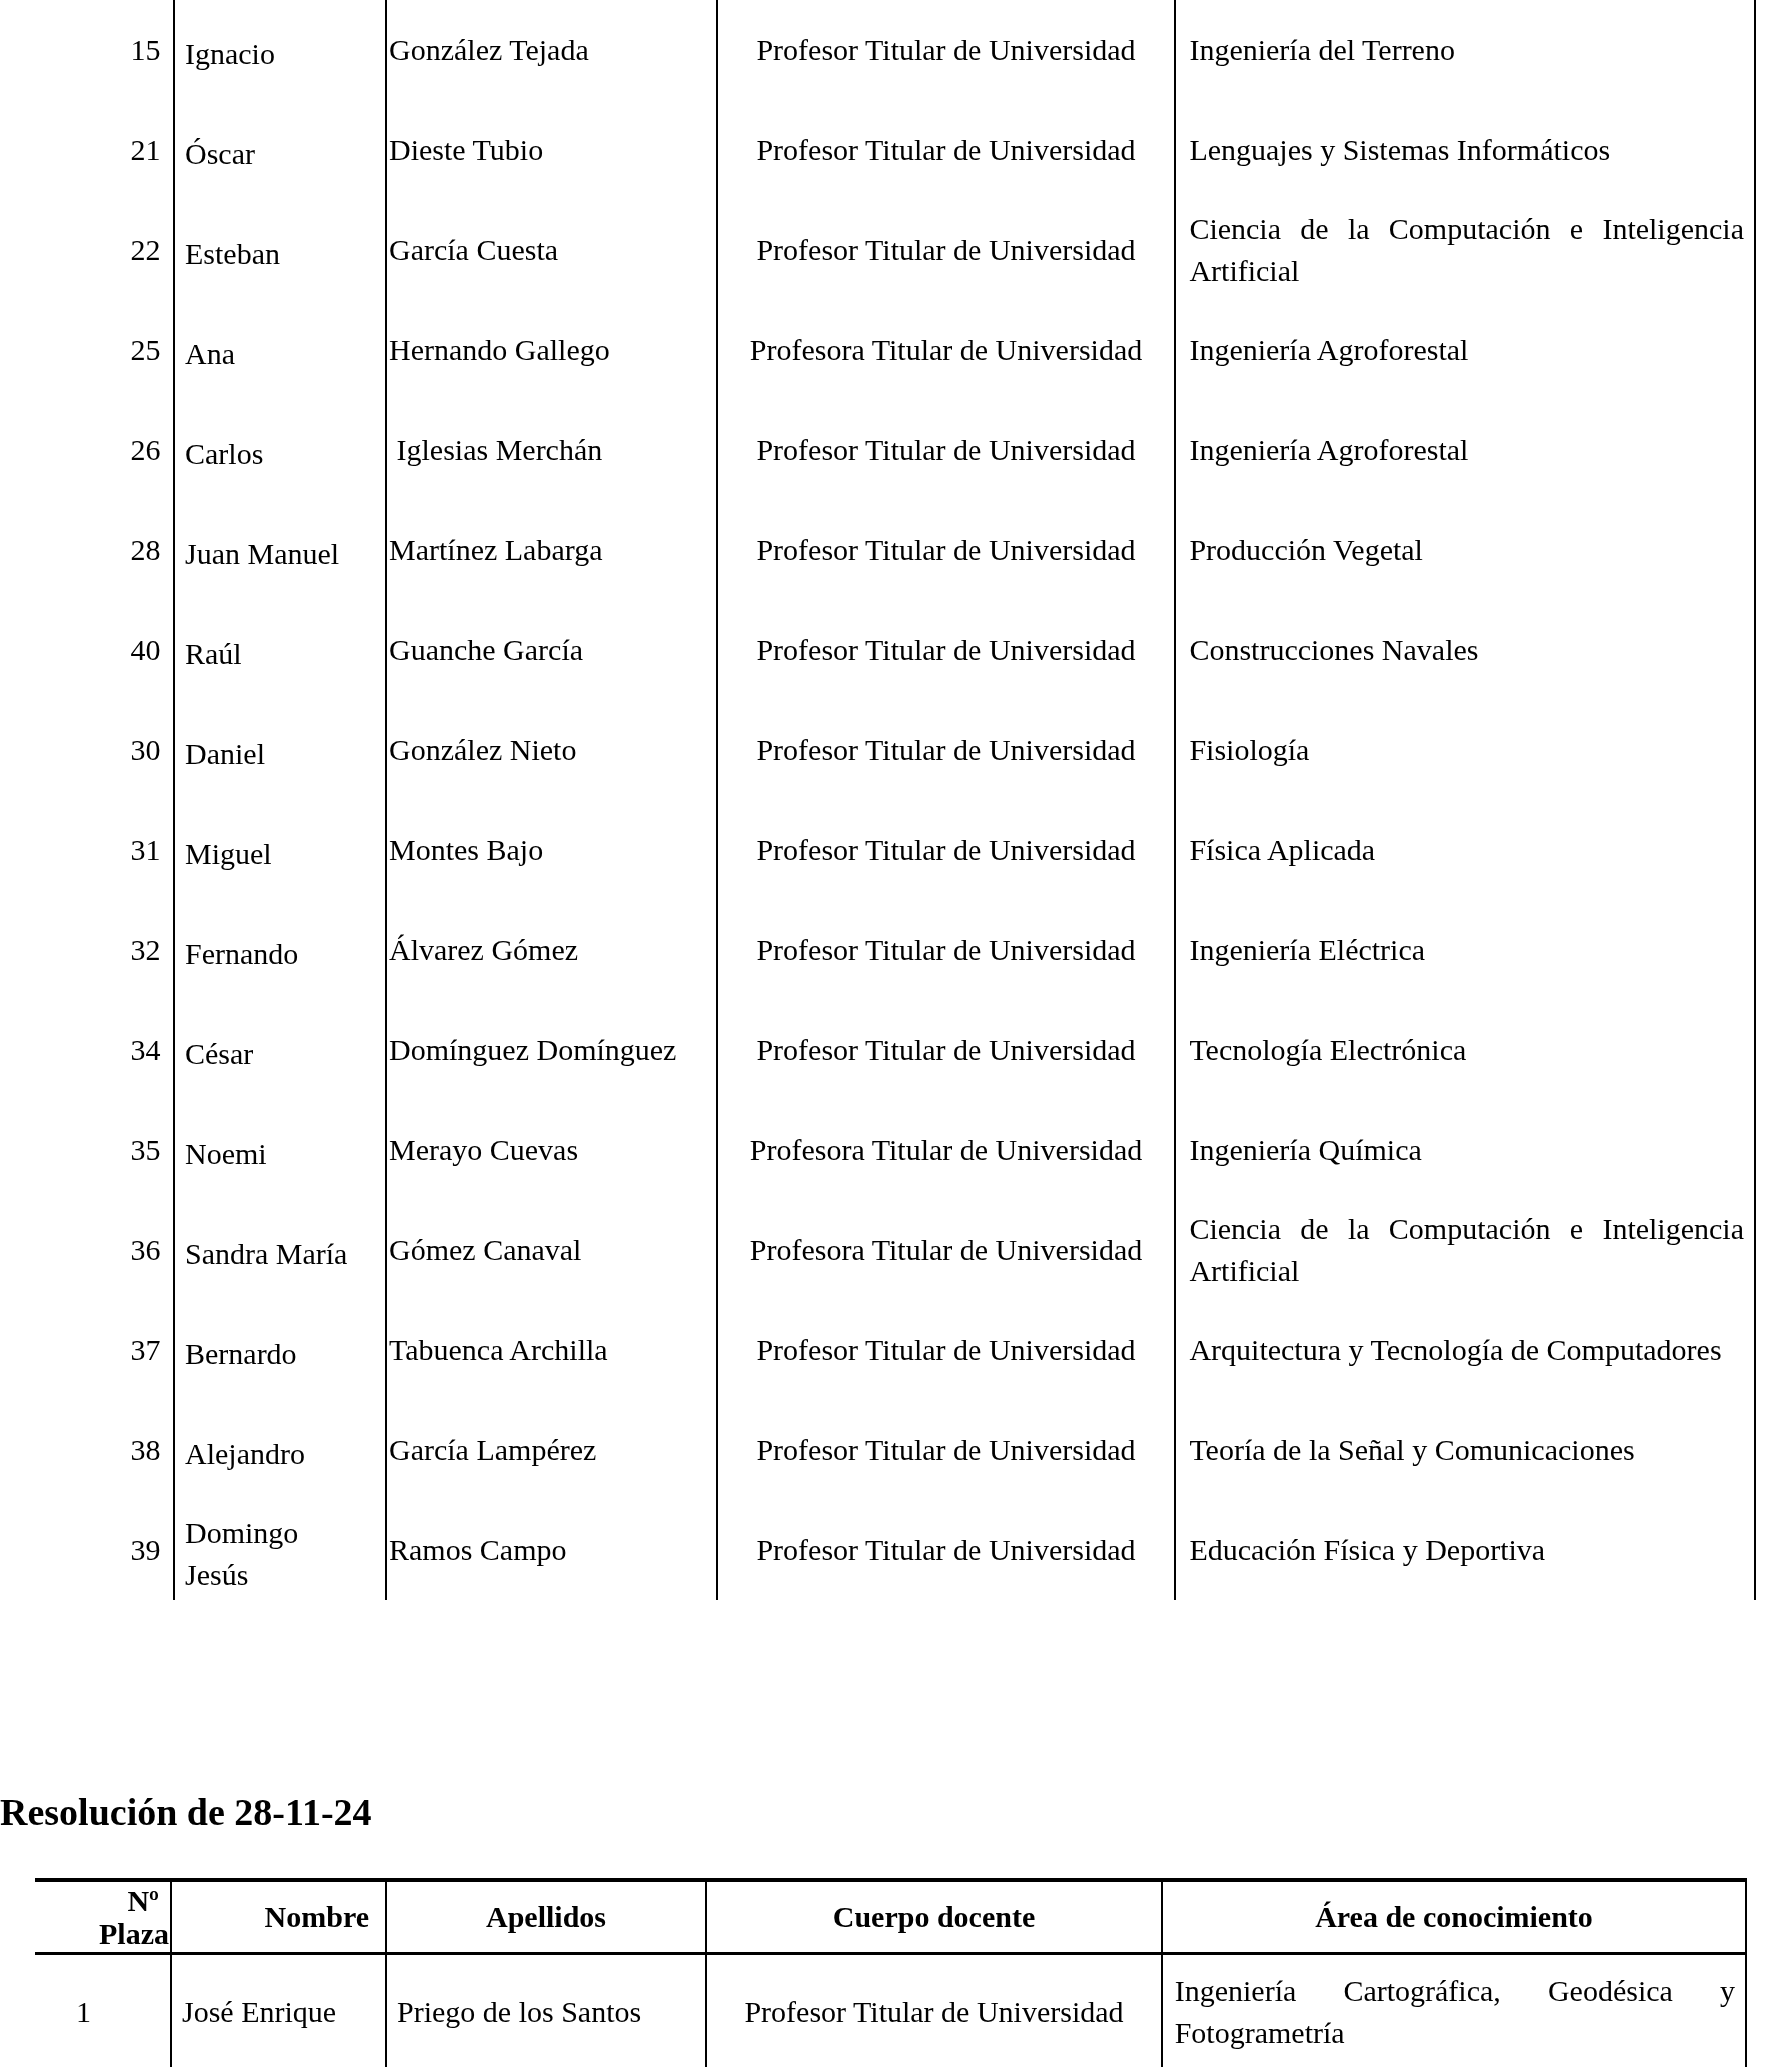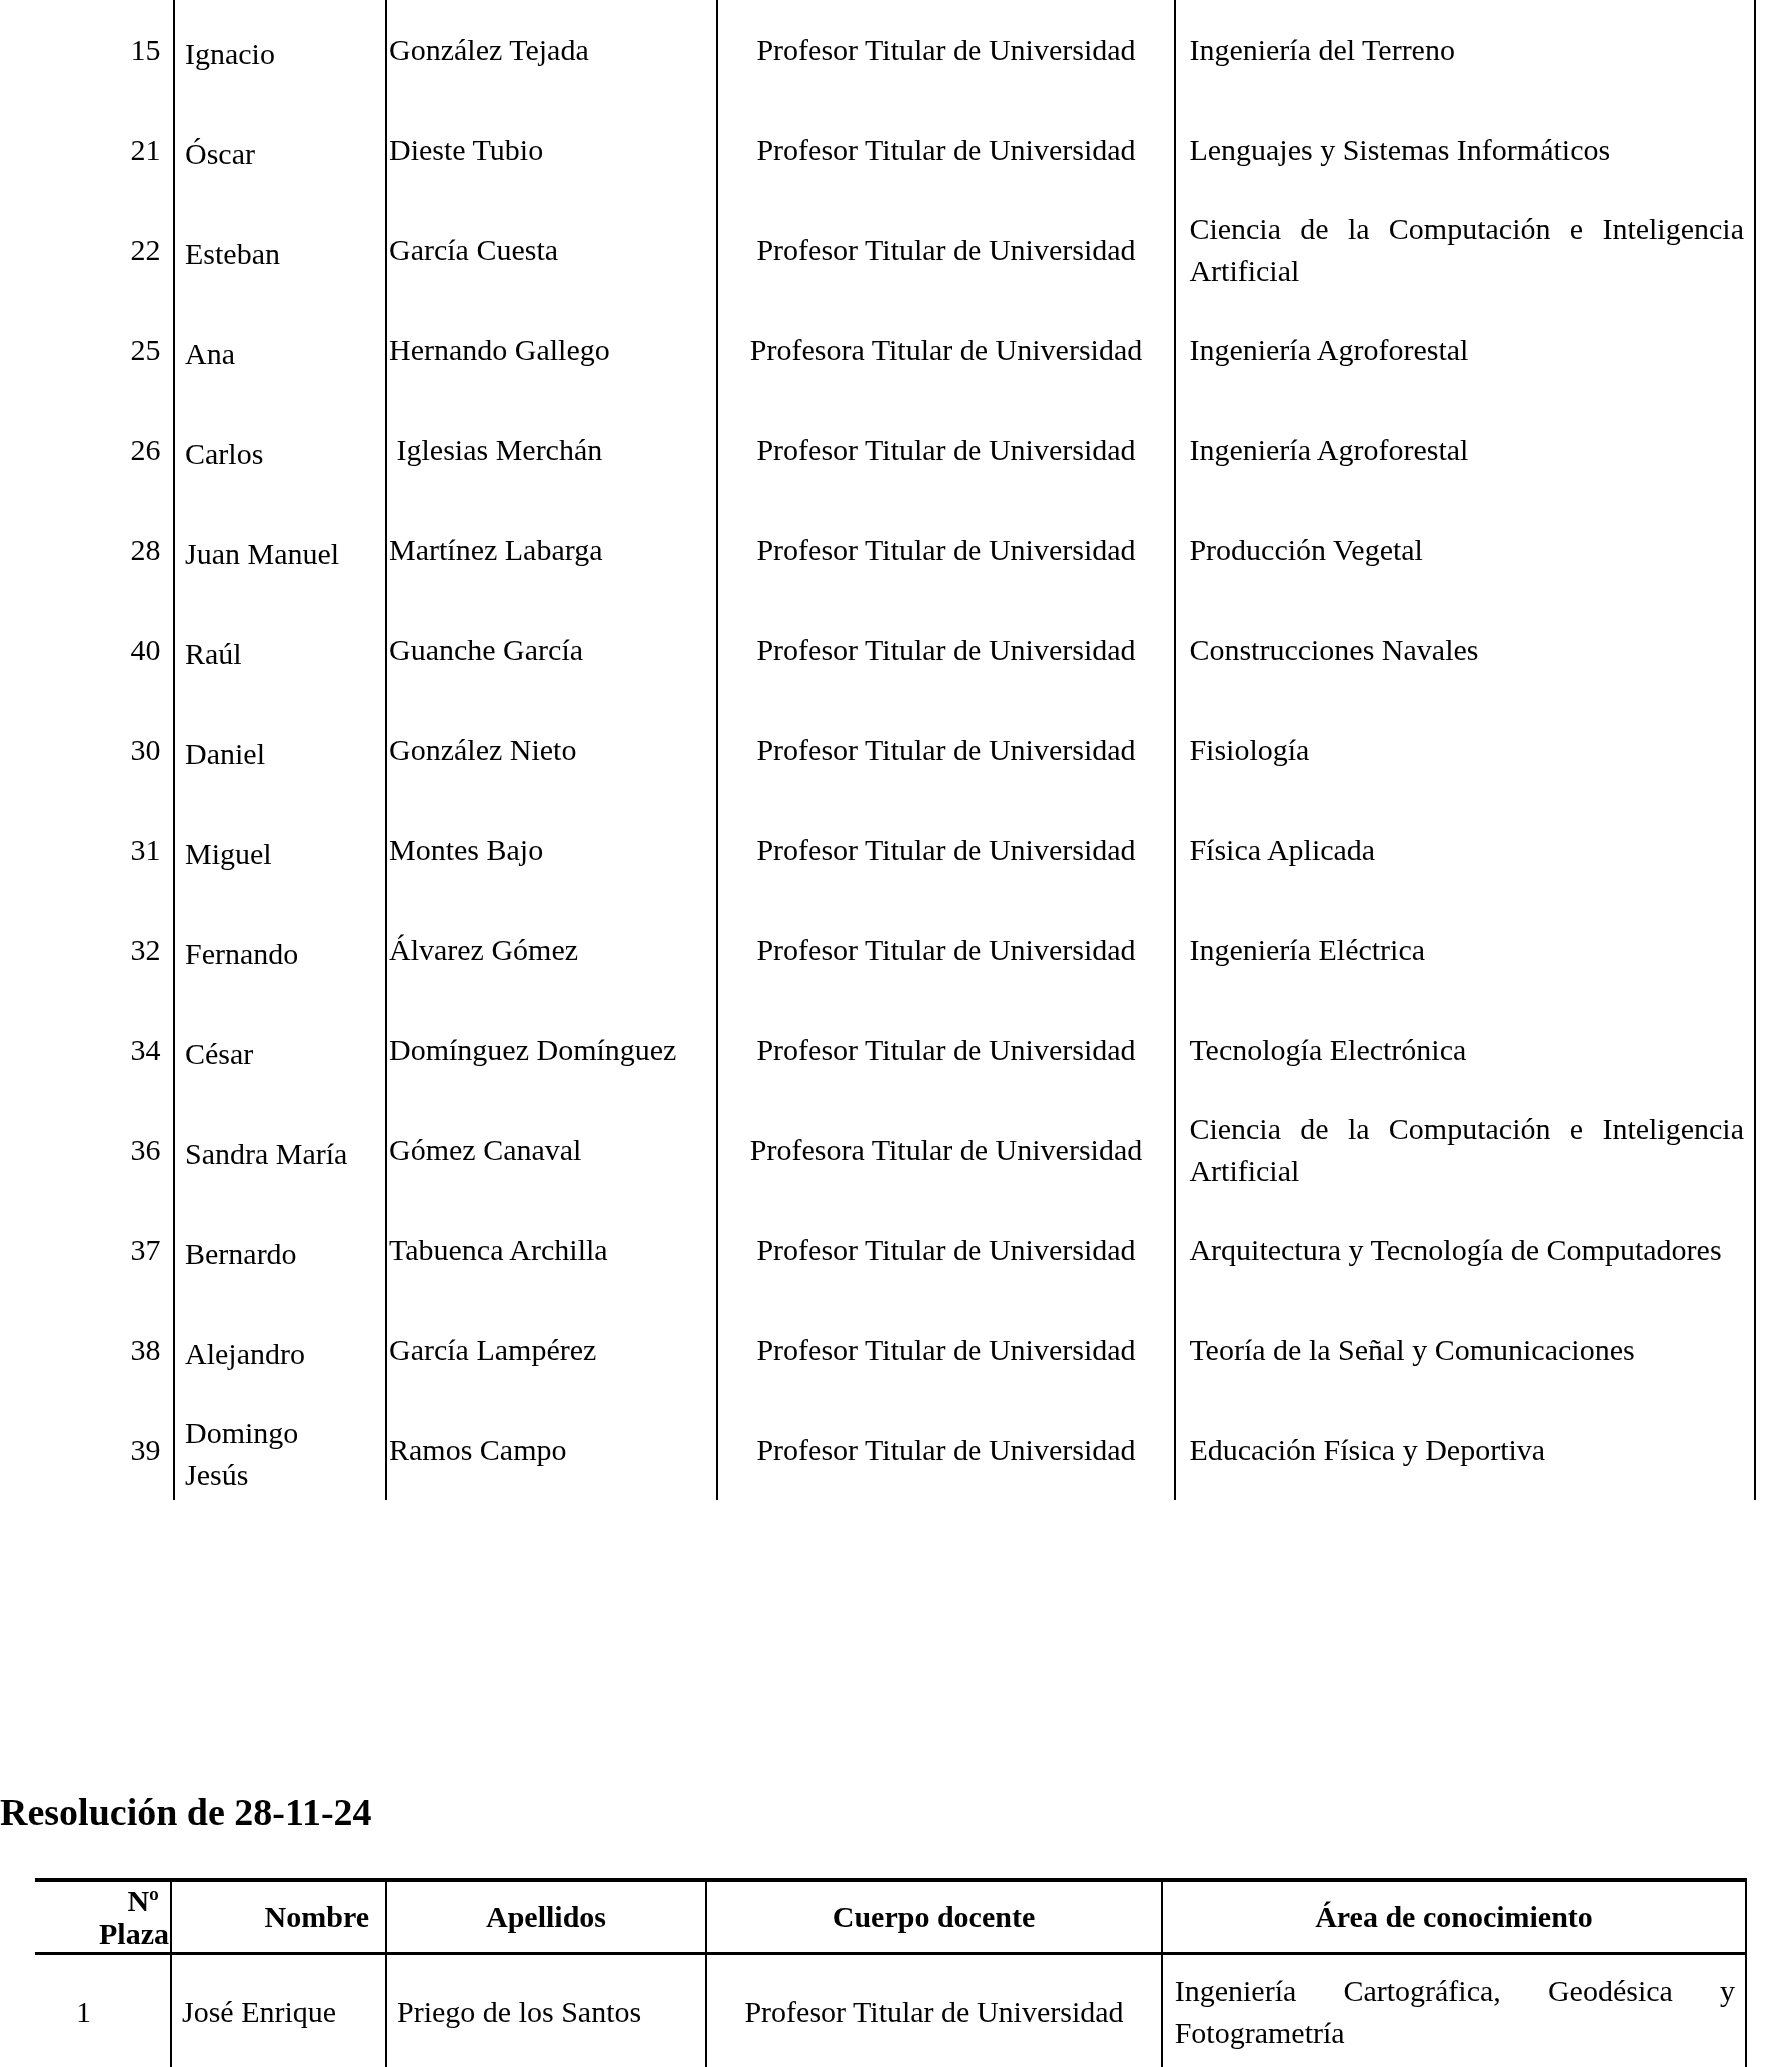--- a/index.html
+++ b/index.html
@@ -136,20 +136,27 @@
         <td class="c5 t-area">Ingeniería Eléctrica</td>
       </tr>
       <tr>
         <td class="c1 t-plaza">34</td>
         <td class="c2 t-nombre">César</td>
         <td class="c3 t-apellidos">Domínguez Domínguez</td>
         <td class="c4 t-cuerpo">Profesor Titular de Universidad</td>
         <td class="c5 t-area">Tecnología Electrónica</td>
       </tr>
       <tr>
+        <td class="c1 t-plaza">35</td>
+        <td class="c2 t-nombre">Noemi</td>
+        <td class="c3 t-apellidos">Merayo Cuevas</td>
+        <td class="c4 t-cuerpo">Profesora Titular de Universidad</td>
+        <td class="c5 t-area">Ingeniería Química</td>
+      </tr>
+      <tr>
         <td class="c1 t-plaza">36</td>
         <td class="c2 t-nombre">Sandra María</td>
         <td class="c3 t-apellidos">Gómez Canaval</td>
         <td class="c4 t-cuerpo">Profesora Titular de Universidad</td>
         <td class="c5 t-area">Ciencia de la Computación e Inteligencia Artificial</td>
       </tr>
       <tr>
         <td class="c1 t-plaza">37</td>
         <td class="c2 t-nombre">Bernardo</td>
         <td class="c3 t-apellidos">Tabuenca Archilla</td>

